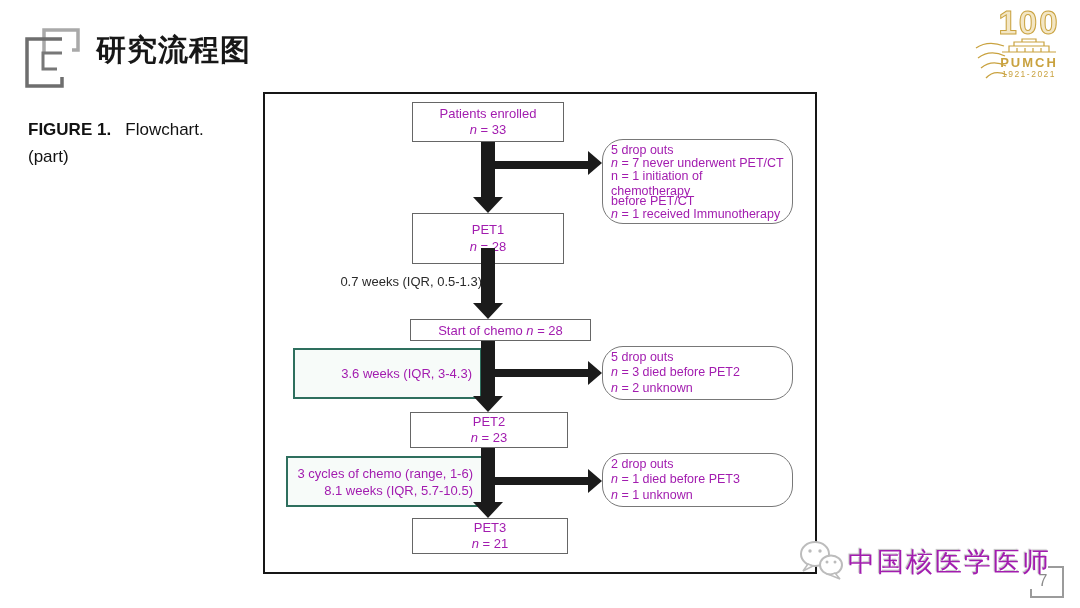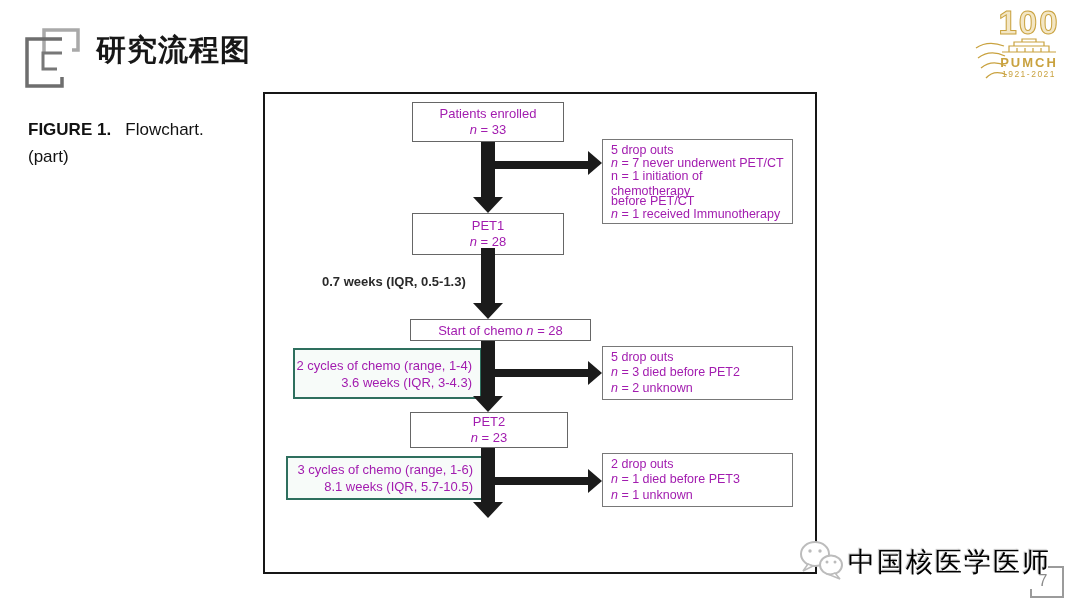--- a/index.html
+++ b/index.html
@@ -23,33 +23,33 @@
     border:2px solid #161616;box-sizing:border-box;
   }
   .panel-inner{position:absolute;left:0;top:0;right:0;bottom:0;}
   .fbox{
     position:absolute;background:#fff;border:1.5px solid #666;color:#a21caf;
     box-sizing:border-box;display:flex;flex-direction:column;justify-content:center;
     text-align:center;font-size:13px;line-height:16.5px;
   }
   .dropbox{
     border-color:#787878;text-align:left;justify-content:flex-start;
-    padding:3px 8px;font-size:12.5px;line-height:15.6px;
+    padding:3px 8px;font-size:12.5px;line-height:15.6px;border-radius:21px;
   }
   .greenbox{
     border:2px solid #2e6f5e;background:#f7fbf9;text-align:right;padding-right:8px;
     font-size:13px;line-height:17px;
   }
   .date-range{
     position:absolute;left:312px;top:9px;font-size:20px;font-weight:800;color:#101010;
     letter-spacing:0.5px;
   }
   .interval-label{
-    position:absolute;left:57px;top:180px;width:160px;text-align:left;
-    font-size:13px;color:#2a2a2a;line-height:16px;font-weight:bold;
+    position:absolute;left:57px;top:180px;width:160px;text-align:right;
+    font-size:13px;color:#2a2a2a;line-height:16px;
   }
 
   
   .vshaft{position:absolute;width:14px;background:#1b1b1b;z-index:3;}
   .vhead{
     position:absolute;width:0;height:0;z-index:3;
     border-left:15px solid transparent;border-right:15px solid transparent;
     border-top:16px solid #1b1b1b;
   }
   .hshaft{position:absolute;height:8px;background:#1b1b1b;z-index:2;}
@@ -63,21 +63,21 @@
   .anniv{left:986px;top:8px;width:86px;text-align:center;color:#c9a23f;}
   .anniv-number{
     font-size:33px;font-weight:700;letter-spacing:2px;line-height:30px;
     color:#f3e6c4;-webkit-text-stroke:1px #c9a23f;
   }
   .anniv-acronym{font-size:13px;font-weight:700;letter-spacing:2px;line-height:12px;}
   .anniv-years{font-size:8.5px;letter-spacing:1.5px;line-height:11px;}
 
   
   .watermark-text{
-    left:848px;top:544px;font-size:27px;letter-spacing:2px;color:#000000;
+    left:848px;top:544px;font-size:27px;letter-spacing:2px;color:#a21caf;
     text-shadow:1px 1px 0 #ffffff,-1px -1px 1px #bdbdbd;
   }
   .page-num-wrap{left:1026px;top:564px;width:42px;height:38px;}
   .page-num{
     position:absolute;left:6px;top:8px;width:22px;text-align:center;
     font-size:16px;color:#8a8a8a;
   }
   .tline{min-height:1em;}
 </style>
 </head>
@@ -118,60 +118,63 @@
       </div>
 
     <div class="fbox dropbox" style="left:337px;top:45px;width:191px;height:85px;">
         <div class="tline"><span>5 drop outs</span></div>
         <div class="tline"><span style="font-style: italic;">n</span><span> = 7 never underwent PET/CT</span></div>
         <div class="tline"><span>n = 1 initiation of chemotherapy</span></div>
         <div class="tline"><span>before PET/CT</span></div>
         <div class="tline"><span style="font-style: italic;">n</span><span> = 1 received Immunotherapy</span></div>
       </div>
 
-    <div class="fbox" style="left:147px;top:119px;width:152px;height:42px;">
+    <div class="fbox" style="left:147px;top:119px;width:152px;height:51px;">
         <div class="tline"><span>PET1</span></div>
         <div class="tline"><span style="font-style: italic;">n</span><span> = 28</span></div>
       </div>
 
     <div class="interval-label">
         <div class="tline"><span>0.7 weeks (IQR, 0.5-1.3)</span></div>
       </div>
 
     <div class="fbox" style="left:145px;top:225px;width:181px;height:22px;line-height:15px;">
         <div class="tline"><span>Start of chemo </span><span style="font-style: italic;">n</span><span> = 28</span></div>
       </div>
 
     <div class="fbox greenbox" style="left:28px;top:254px;width:189px;height:51px;">
-        <div class="tline"><span>2 cycles of chemo (range, 1-4)</span></div>
         <div class="tline"><span>3.6 weeks (IQR, 3-4.3)</span></div>
       </div>
 
     <div class="fbox dropbox" style="left:337px;top:252px;width:191px;height:54px;">
         <div class="tline"><span>5 drop outs</span></div>
         <div class="tline"><span style="font-style: italic;">n</span><span> = 3 died before PET2</span></div>
         <div class="tline"><span style="font-style: italic;">n</span><span> = 2 unknown</span></div>
       </div>
 
     <div class="fbox" style="left:145px;top:318px;width:158px;height:36px;">
         <div class="tline"><span>PET2</span></div>
         <div class="tline"><span style="font-style: italic;">n</span><span> = 23</span></div>
       </div>
 
-    <div class="fbox greenbox" style="left:21px;top:362px;width:197px;height:44px;">
+    <div class="fbox greenbox" style="left:21px;top:362px;width:197px;height:51px;">
         <div class="tline"><span>3 cycles of chemo (range, 1-6)</span></div>
         <div class="tline"><span>8.1 weeks (IQR, 5.7-10.5)</span></div>
       </div>
 
     <div class="fbox dropbox" style="left:337px;top:359px;width:191px;height:54px;">
         <div class="tline"><span>2 drop outs</span></div>
         <div class="tline"><span style="font-style: italic;">n</span><span> = 1 died before PET3</span></div>
         <div class="tline"><span style="font-style: italic;">n</span><span> = 1 unknown</span></div>
       </div>
 
+    <div class="fbox" style="left:147px;top:424px;width:156px;height:36px;">
+        <div class="tline"><span>PET3</span></div>
+        <div class="tline"><span style="font-style: italic;">n</span><span> = 21</span></div>
+      </div>
 
     <div class="vshaft" style="left:216px;top:48px;height:55px;"></div>
     <div class="vhead" style="left:208px;top:103px;"></div>
     <div class="hshaft" style="left:223px;top:67px;width:100px;"></div>
     <div class="hhead" style="left:323px;top:57px;"></div>
 
     <div class="vshaft" style="left:216px;top:154px;height:55px;"></div>
     <div class="vhead" style="left:208px;top:209px;"></div>
 
     <div class="vshaft" style="left:216px;top:247px;height:55px;"></div>

